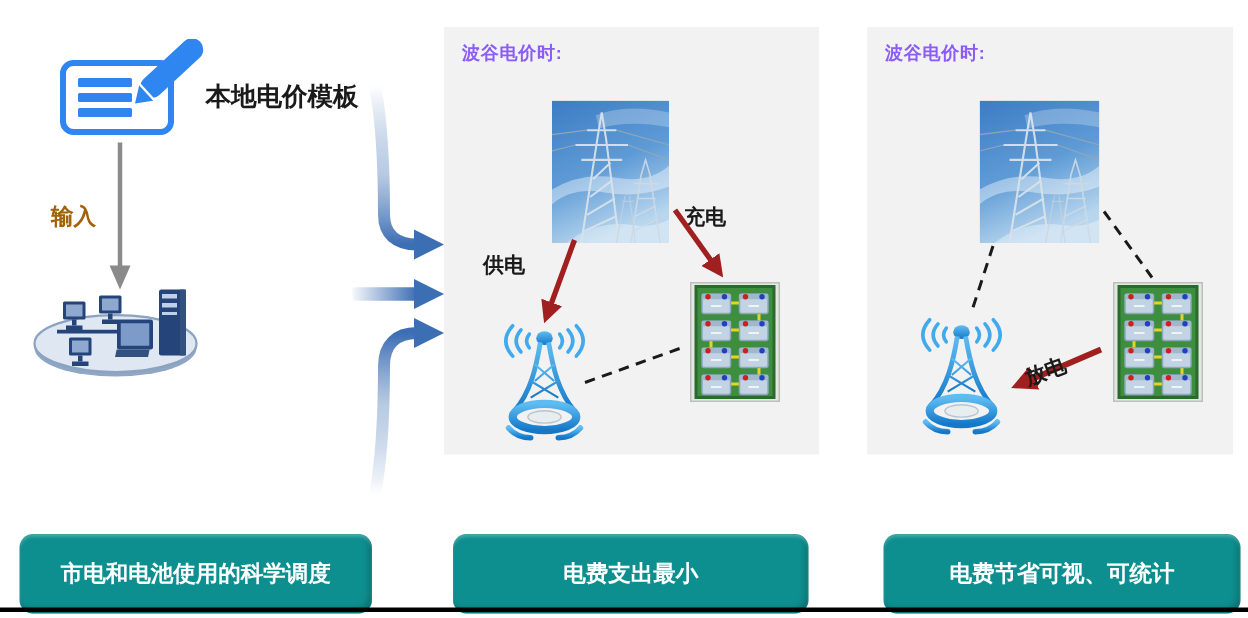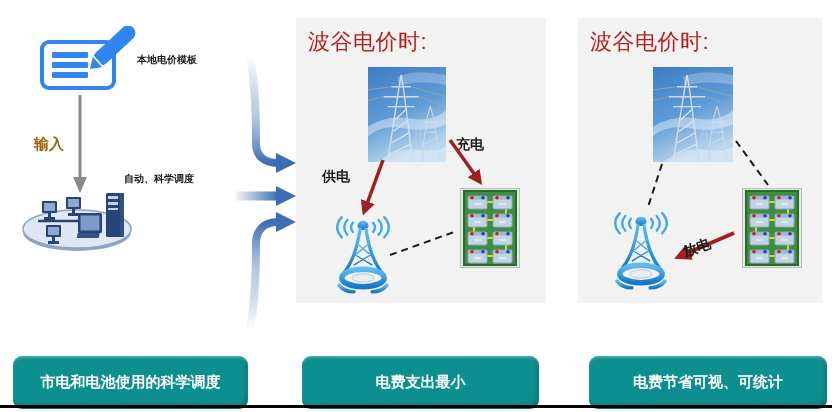--- a/index.html
+++ b/index.html
@@ -1,22 +1,22 @@
 <!DOCTYPE html>
 <html><head>
 <meta charset="utf-8">
 <style>
   html,body{margin:0;padding:0;background:#fff;}
   body{font-family:"Liberation Sans","DejaVu Sans",sans-serif;}
   .canvas{position:relative;width:832px;height:412px;background:#fff;overflow:hidden;}
   .abs{position:absolute;}
   .panel{position:absolute;top:18px;height:285px;background:#F2F2F2;}
-  .panel-title{position:absolute;left:12px;top:9px;font-size:22px;font-weight:400;color:#b91c1c;letter-spacing:.5px;}
+  .panel-title{position:absolute;left:12px;top:9px;font-size:12px;font-weight:700;color:#8b5cf6;letter-spacing:.5px;}
   .lbl{position:absolute;font-size:14px;font-weight:600;color:#1a1a1a;white-space:nowrap;}
-  .lbl-big{position:absolute;font-size:10px;font-weight:700;color:#1a1a1a;white-space:nowrap;}
+  .lbl-big{position:absolute;font-size:17px;font-weight:700;color:#1a1a1a;white-space:nowrap;}
   .lbl-red{position:absolute;font-size:15px;font-weight:700;color:#a16207;white-space:nowrap;}
   .pill{position:absolute;top:356px;height:53px;background:#0E8F8F;border-radius:9px;
         display:flex;align-items:center;justify-content:center;color:#fff;font-size:15px;font-weight:700;
         box-shadow:inset 0 2px 2px rgba(255,255,255,.22), inset -2px -3px 4px rgba(0,0,0,.22);}
   .bottom-line{position:absolute;left:0;top:405px;width:832px;height:3px;background:#000;}
   .rot{transform:rotate(-20deg);transform-origin:left center;}
   svg{display:block;}
 </style>
 </head>
 <body>
@@ -163,21 +163,20 @@
 
   <div class="lbl-big" style="left:137px;top:53px;">本地电价模板</div>
 
   <svg class="abs" style="left:69px;top:93px;" width="22" height="102" viewBox="0 0 22 102">
     <path d="M11 2 L11 86" stroke="#8A8A8A" stroke-width="3"></path>
     <polygon points="4,84 18,84 11,100" fill="#8A8A8A"></polygon>
   </svg>
 
   <div class="lbl-red" style="left:34px;top:135px;">输入</div>
 
-  <div class="lbl-big" style="left:124px;top:172px;">自动、科学调度</div>
 
   <svg class="abs" style="left:20px;top:185px;" width="114" height="68" viewBox="0 0 114 68">
     <ellipse cx="57" cy="47" rx="54" ry="19" fill="#8FA6C4"></ellipse>
     <ellipse cx="57" cy="44" rx="54" ry="19" fill="#DFE8F2" stroke="#8BA2C0" stroke-width="1.5"></ellipse>
     <path d="M18 36 L76 36" stroke="#24447A" stroke-width="2.5"></path>
     <g fill="#24447A">
       <g transform="translate(22,16)">
         <rect width="15" height="12" rx="1"></rect>
           <rect x="2" y="2" width="11" height="8" fill="#8FA8D0"></rect>
         <rect x="6" y="12" width="3" height="4"></rect>

